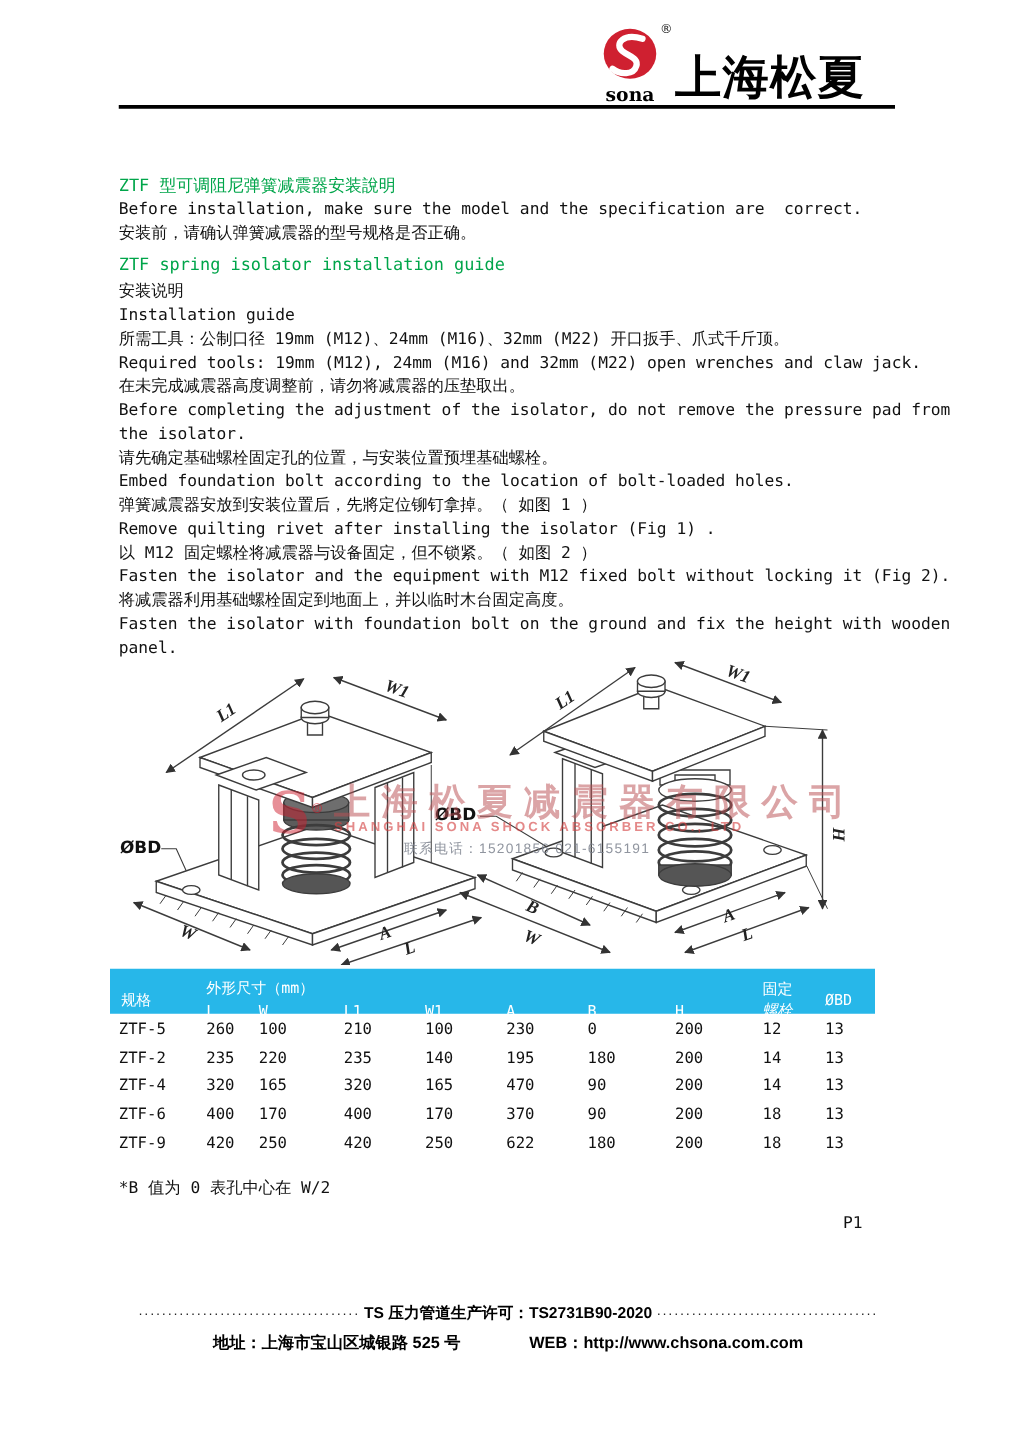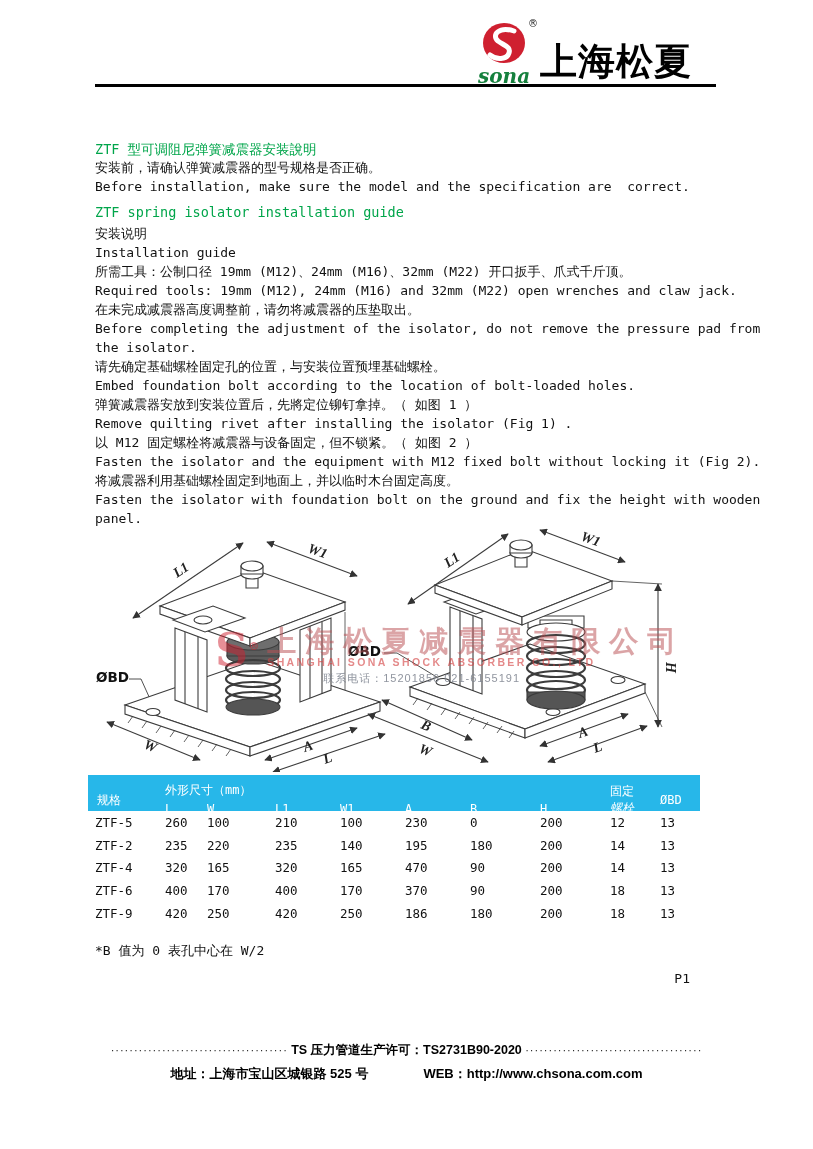--- a/index.html
+++ b/index.html
@@ -2,21 +2,21 @@
 <html><head>
 <meta charset="utf-8">
 <style>
   html,body{margin:0;padding:0;background:#888;}
   #page{position:relative;width:813px;height:1149px;background:#fff;margin:0 auto;overflow:hidden;
         font-family:"DejaVu Sans Mono","DejaVu Sans",monospace;color:#111;}
   
   #logo-block{position:absolute;left:478px;top:10px;width:232px;height:72px;display:flex;align-items:flex-end;}
   #sona-mark{position:relative;width:52px;text-align:center;}
   #sona-mark .reg{position:absolute;right:-8px;top:-4px;font-size:10px;color:#222;font-family:"DejaVu Sans",sans-serif;}
-  #sona-mark .sona-word{font-family:"DejaVu Serif",serif;font-weight:bold;font-size:20px;color:#15803d;line-height:12px;font-style:italic;}
+  #sona-mark .sona-word{font-family:"DejaVu Serif",serif;font-weight:bold;font-size:15px;color:#000000;line-height:12px;}
   #company-name{font-family:Liberation Sans, sans-serif;font-weight:bold;font-size:37px;color:#000;line-height:40px;margin-left:10px;letter-spacing:1px;}
   #header-rule{position:absolute;left:95px;top:84px;width:621px;height:3px;background:#000;}
   
   #doc-title{position:absolute;left:95px;top:97px;font-size:13.5px;line-height:21px;color:#00a54a;white-space:pre;}
   
   #body-text{position:absolute;left:95px;top:158px;width:640px;font-size:13px;}
   .bline{height:19px;line-height:19px;white-space:pre;}
   .bline.empty{height:28px;}
   
   #figures{position:absolute;left:95px;top:522px;width:625px;height:252px;}
@@ -73,22 +73,22 @@
     <div id="company-name">上海松夏</div>
   </div>
   <div id="header-rule"></div>
 
   <div id="doc-title">
     <div>ZTF 型可调阻尼弹簧减震器安装說明</div>
     <div>ZTF spring isolator installation guide</div>
   </div>
 
   <div id="body-text">
+      <div class="bline">Before installation, make sure the model and the specification are  correct.</div>
       <div class="bline">安装前，请确认弹簧减震器的型号规格是否正确。</div>
-      <div class="bline">Before installation, make sure the model and the specification are  correct.</div>
       <div class="bline empty">&nbsp;</div>
       <div class="bline">安装说明</div>
       <div class="bline">Installation guide</div>
       <div class="bline">所需工具：公制口径 19mm (M12)、24mm (M16)、32mm (M22) 开口扳手、爪式千斤顶。</div>
       <div class="bline">Required tools: 19mm (M12), 24mm (M16) and 32mm (M22) open wrenches and claw jack.</div>
       <div class="bline">在未完成减震器高度调整前，请勿将减震器的压垫取出。</div>
       <div class="bline">Before completing the adjustment of the isolator, do not remove the pressure pad from</div>
       <div class="bline">the isolator.</div>
       <div class="bline">请先确定基础螺栓固定孔的位置，与安装位置预埋基础螺栓。</div>
       <div class="bline">Embed foundation bolt according to the location of bolt-loaded holes.</div>
@@ -313,21 +313,21 @@
           <div>200</div>
           <div>18</div>
           <div>13</div>
         </div>
         <div class="trow tcols">
           <div class="spec">ZTF-9</div>
           <div>420</div>
           <div>250</div>
           <div>420</div>
           <div>250</div>
-          <div>186</div>
+          <div>622</div>
           <div>180</div>
           <div>200</div>
           <div>18</div>
           <div>13</div>
         </div>
       </div>
   </div>
 
   <div id="notes">
     <div>*B 值为 0 表孔中心在 W/2</div>

